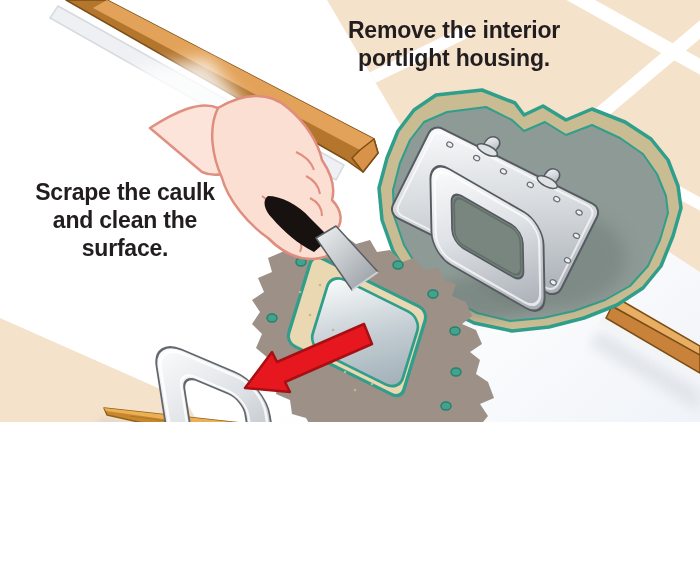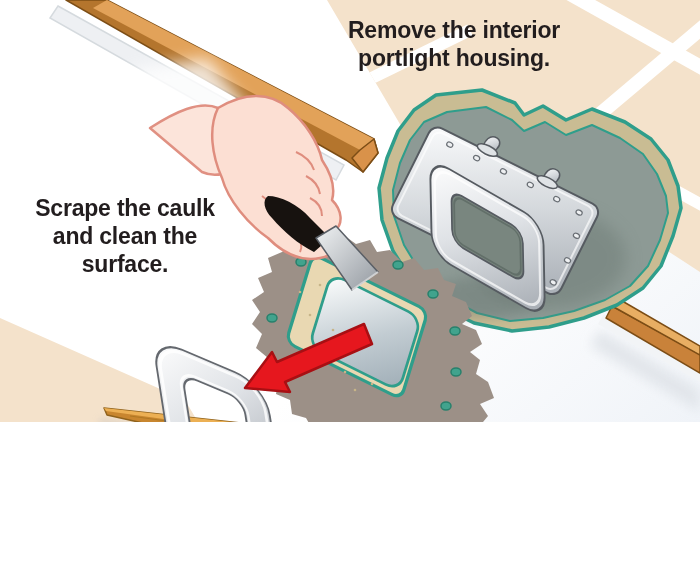--- a/index.html
+++ b/index.html
@@ -2,21 +2,21 @@
 <html><head>
 <meta charset="utf-8">
 <style>
   html,body{margin:0;padding:0;background:#ffffff;}
   #stage{position:relative;width:700px;height:422px;overflow:hidden;background:#f0abfc;
          font-family:"Liberation Sans",sans-serif;}
   #scene{position:absolute;left:0;top:0;display:block;}
   .caption{position:absolute;color:#221d1e;font-weight:bold;font-size:23px;line-height:28px;
            text-align:center;letter-spacing:-0.2px;}
   #cap-interior{left:338px;top:16px;width:232px;}
-  #cap-scrape{left:20px;top:194px;width:210px;}
+  #cap-scrape{left:20px;top:178px;width:210px;}
   #cap-exterior{left:106px;top:527px;width:330px;white-space:nowrap;}
 </style>
 </head>
 <body>
 
 <div id="stage">
 
 <svg id="scene" width="700" height="578" viewBox="0 0 700 578">
   <defs>
     <linearGradient id="bgG" x1="0" y1="0" x2="1" y2="1">

